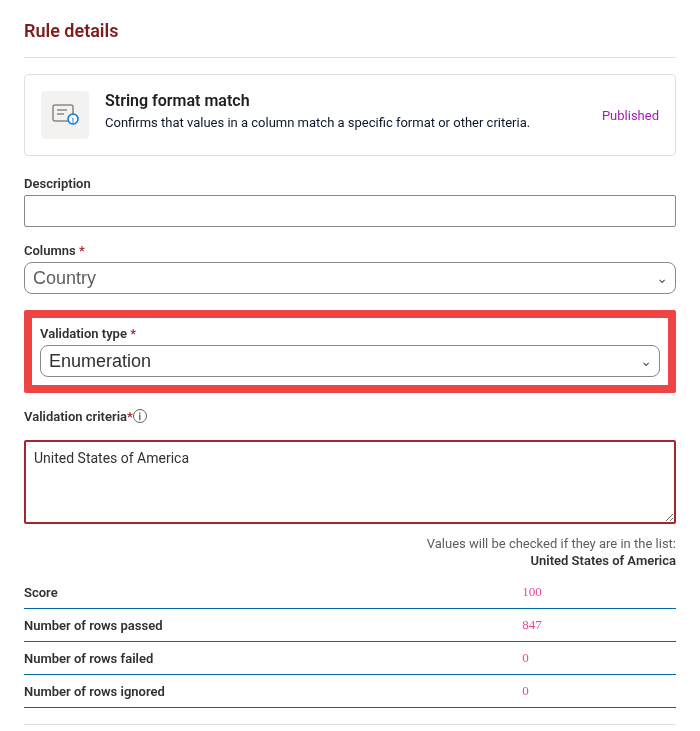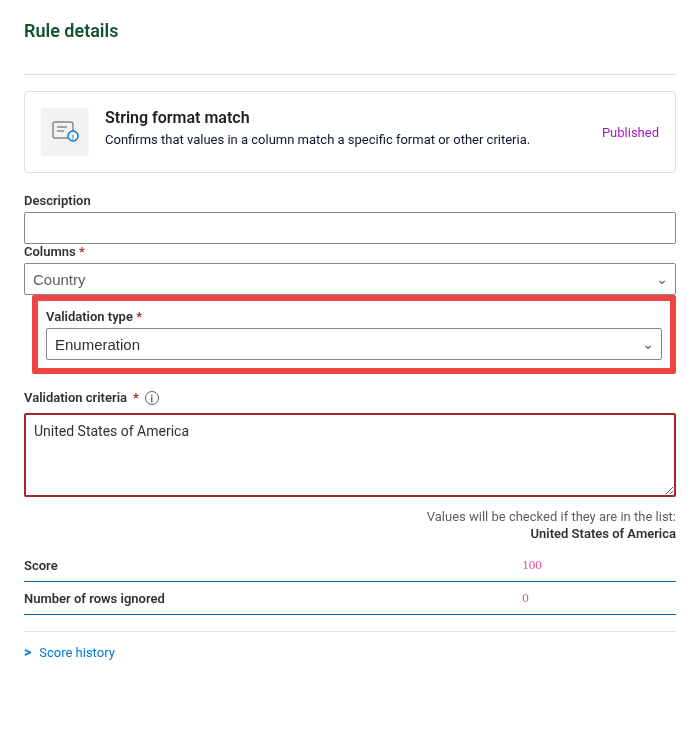--- a/index.html
+++ b/index.html
@@ -17,22 +17,22 @@
       min-height: 731px;
     }
 
     .container {
       padding: 20px 24px;
     }
 
     .page-title {
       font-size: 18px;
       font-weight: 600;
-      color: #14532d;
-      margin-bottom: 33px;
+      color: #7f1d1d;
+      margin-bottom: 16px;
     }
 
     .divider {
       border: none;
       border-top: 1px solid #e1dfdd;
       margin-bottom: 16px;
     }
 
     
     .rule-card {
@@ -81,21 +81,21 @@
 
     .rule-status {
       font-size: 13px;
       color: #a21caf;
       white-space: nowrap;
       align-self: center;
     }
 
     
     .field-group {
-      margin-bottom: 0;
+      margin-bottom: 16px;
     }
 
     .field-label {
       display: block;
       font-size: 13px;
       font-weight: 600;
       color: #323130;
       margin-bottom: 4px;
     }
 
@@ -118,70 +118,68 @@
     
     .field-select-wrapper {
       position: relative;
       width: 100%;
     }
 
     .field-select {
       width: 100%;
       height: 32px;
       border: 1px solid #8a8886;
-      border-radius: 2px;
+      border-radius: 8px;
       padding: 0 32px 0 8px;
-      font-size: 15px;
+      font-size: 18px;
       color: #605e5c;
       background: #ffffff;
       appearance: none;
       -webkit-appearance: none;
       cursor: pointer;
       outline: none;
     }
 
     .select-chevron {
       position: absolute;
       right: 8px;
       top: 50%;
       transform: translateY(-50%);
       pointer-events: none;
       color: #605e5c;
     }
 
     
     .validation-type-group {
-      border: 6px solid #ef4444;
+      border: 8px solid #ef4444;
       padding: 8px;
       margin-bottom: 16px;
       border-radius: 2px;
-      margin-left: 8px;
     }
 
     .validation-type-label {
       display: block;
       font-size: 13px;
       font-weight: 600;
       color: #323130;
       margin-bottom: 4px;
     }
 
     
     .validation-criteria-group {
       margin-bottom: 12px;
     }
 
     .validation-criteria-label {
       display: flex;
-      align-items: flex-end;
-      gap: 6px;
-      font-size: 13px;
-      font-weight: 600;
-      color: #323130;
-      margin-bottom: 8px;
+      align-items: flex-start;
+      font-size: 13px;
+      font-weight: 600;
+      color: #323130;
+      margin-bottom: 16px;
     }
 
     .info-icon {
       width: 14px;
       height: 14px;
       border-radius: 50%;
       border: 1px solid #605e5c;
       display: inline-flex;
       align-items: center;
       justify-content: center;
@@ -346,20 +344,28 @@
     <div class="check-info-value">United States of America</div>
   </div>
 
   <table class="stats-table">
     <tbody id="stats-tbody">
         <tr>
       <td>Score</td>
       <td>100</td>
     </tr>
         <tr>
+      <td>Number of rows passed</td>
+      <td>847</td>
+    </tr>
+        <tr>
+      <td>Number of rows failed</td>
+      <td>0</td>
+    </tr>
+        <tr>
       <td>Number of rows ignored</td>
       <td>0</td>
     </tr>
       </tbody>
   </table>
 
   <div class="score-history-row">
     <span class="chevron-right">&gt;</span>
     <span class="score-history-label">Score history</span>
   </div>

